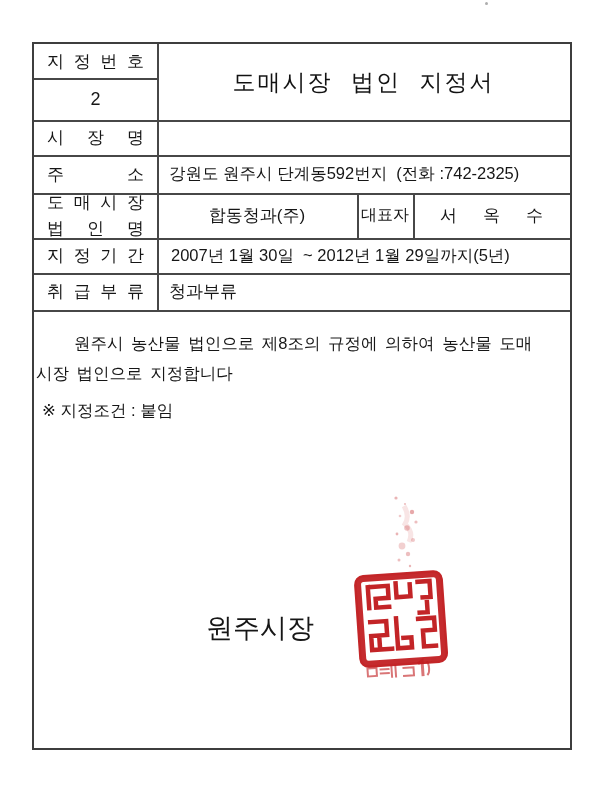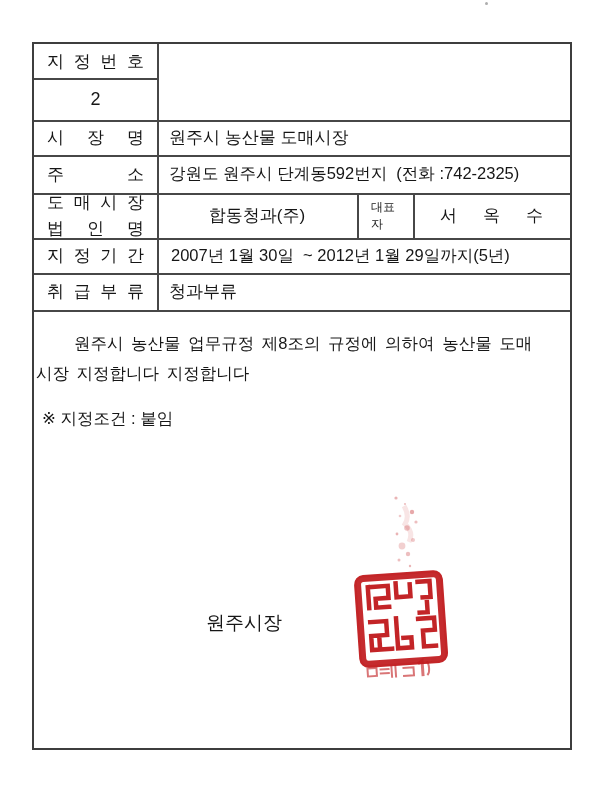--- a/index.html
+++ b/index.html
@@ -12,28 +12,28 @@
   .cell{position:absolute;display:flex;align-items:center;font-size:17px;box-sizing:border-box;}
   .center{justify-content:center;}
   .char-justify{justify-content:space-between;}
   .label{padding:0 13px;}
   .title-cell{font-size:23px;letter-spacing:2px;word-spacing:10px;color:#121212;}
   .num{font-size:18px;}
   .val{padding-left:12px;white-space:pre;}
   .val-sm{font-size:16.5px;}
   .corp-label{flex-direction:column;justify-content:center;align-items:stretch;gap:3px;}
   .corp-label .line{display:flex;justify-content:space-between;padding:0 13px;font-size:17px;}
-  .rep-label{font-size:12px;justify-content:center;padding:0 14px;}
+  .rep-label{font-size:16px;justify-content:center;padding:0 4px;}
   .rep-name{padding:0 27px;}
   .body-par{position:absolute;left:2px;top:284px;width:508px;font-size:16.5px;line-height:30px;
             text-indent:38px;word-spacing:3px;}
-  .note{position:absolute;left:8px;top:364px;font-size:16.5px;white-space:pre;}
+  .note{position:absolute;left:8px;top:356px;font-size:16.5px;white-space:pre;}
   .date{position:absolute;left:193px;top:412px;font-size:17px;white-space:pre;}
   .issuer{position:absolute;left:172px;top:566px;width:192px;height:26px;display:flex;
-          justify-content:space-between;font-size:19px;z-index:2;}
+          justify-content:space-between;font-size:27px;z-index:2;}
   .seal{position:absolute;left:316px;top:444px;width:102px;height:200px;z-index:3;
         mix-blend-mode:multiply;filter:blur(0.3px);}
   .scan-dot{position:absolute;left:485px;top:2px;width:3px;height:3px;border-radius:50%;
             background:#8a8a8a;opacity:.7;}
 </style>
 </head>
 <body>
 
 <div class="page">
   <div class="doc">
@@ -49,27 +49,27 @@
     <div class="vline" style="left:323px;top:149px;height:45px;"></div>
     <div class="vline" style="left:379px;top:149px;height:45px;"></div>
 
     <div class="cell label char-justify" style="left:0;top:0;width:123px;height:34px;">
         <span>지</span>
         <span>정</span>
         <span>번</span>
         <span>호</span>
       </div>
     <div class="cell center num" style="left:0;top:34px;width:123px;height:42px;">2</div>
+    <div class="cell center title-cell" style="left:123px;top:0;width:413px;height:76px;">도매시장 법인 지정서</div>
 
     <div class="cell label char-justify" style="left:0;top:76px;width:123px;height:35px;">
         <span>시</span>
         <span>장</span>
         <span>명</span>
       </div>
-    <div class="cell val" style="left:123px;top:76px;width:413px;height:35px;">원주시 농산물 도매시장</div>
 
     <div class="cell label char-justify" style="left:0;top:111px;width:123px;height:38px;">
         <span>주</span>
         <span>소</span>
       </div>
     <div class="cell val val-sm" style="left:123px;top:111px;width:487px;height:38px;">강원도 원주시 단계동592번지  (전화 :742-2325)</div>
 
     <div class="cell corp-label" style="left:0;top:149px;width:123px;height:45px;">
       <div class="line char-justify">
           <span>도</span>
@@ -100,21 +100,21 @@
     <div class="cell val val-sm" style="left:123px;top:194px;width:450px;height:35px;padding-left:14px;">2007년 1월 30일  ~ 2012년 1월 29일까지(5년)</div>
 
     <div class="cell label char-justify" style="left:0;top:229px;width:123px;height:37px;">
         <span>취</span>
         <span>급</span>
         <span>부</span>
         <span>류</span>
       </div>
     <div class="cell val" style="left:123px;top:229px;width:355px;height:37px;">청과부류</div>
 
-    <div class="body-par">원주시 농산물 업무규정 제8조의 규정에 의하여 농산물 도매시장 지정합니다 지정합니다</div>
+    <div class="body-par">원주시 농산물 법인으로 제8조의 규정에 의하여 농산물 도매시장 법인으로 지정합니다</div>
     <div class="note">※ 지정조건 : 붙임</div>
 
     <div class="issuer">원주시장</div>
     <div class="seal">
       <svg width="102" height="200" viewBox="0 0 102 200">
         <g fill="#c2272a" stroke="none">
           <circle cx="46" cy="10" r="1.6" opacity=".35"></circle>
             <circle cx="55" cy="16" r="1.1" opacity=".3"></circle>
           <circle cx="62" cy="24" r="2.2" opacity=".4"></circle>
             <circle cx="50" cy="28" r="1.3" opacity=".25"></circle>

